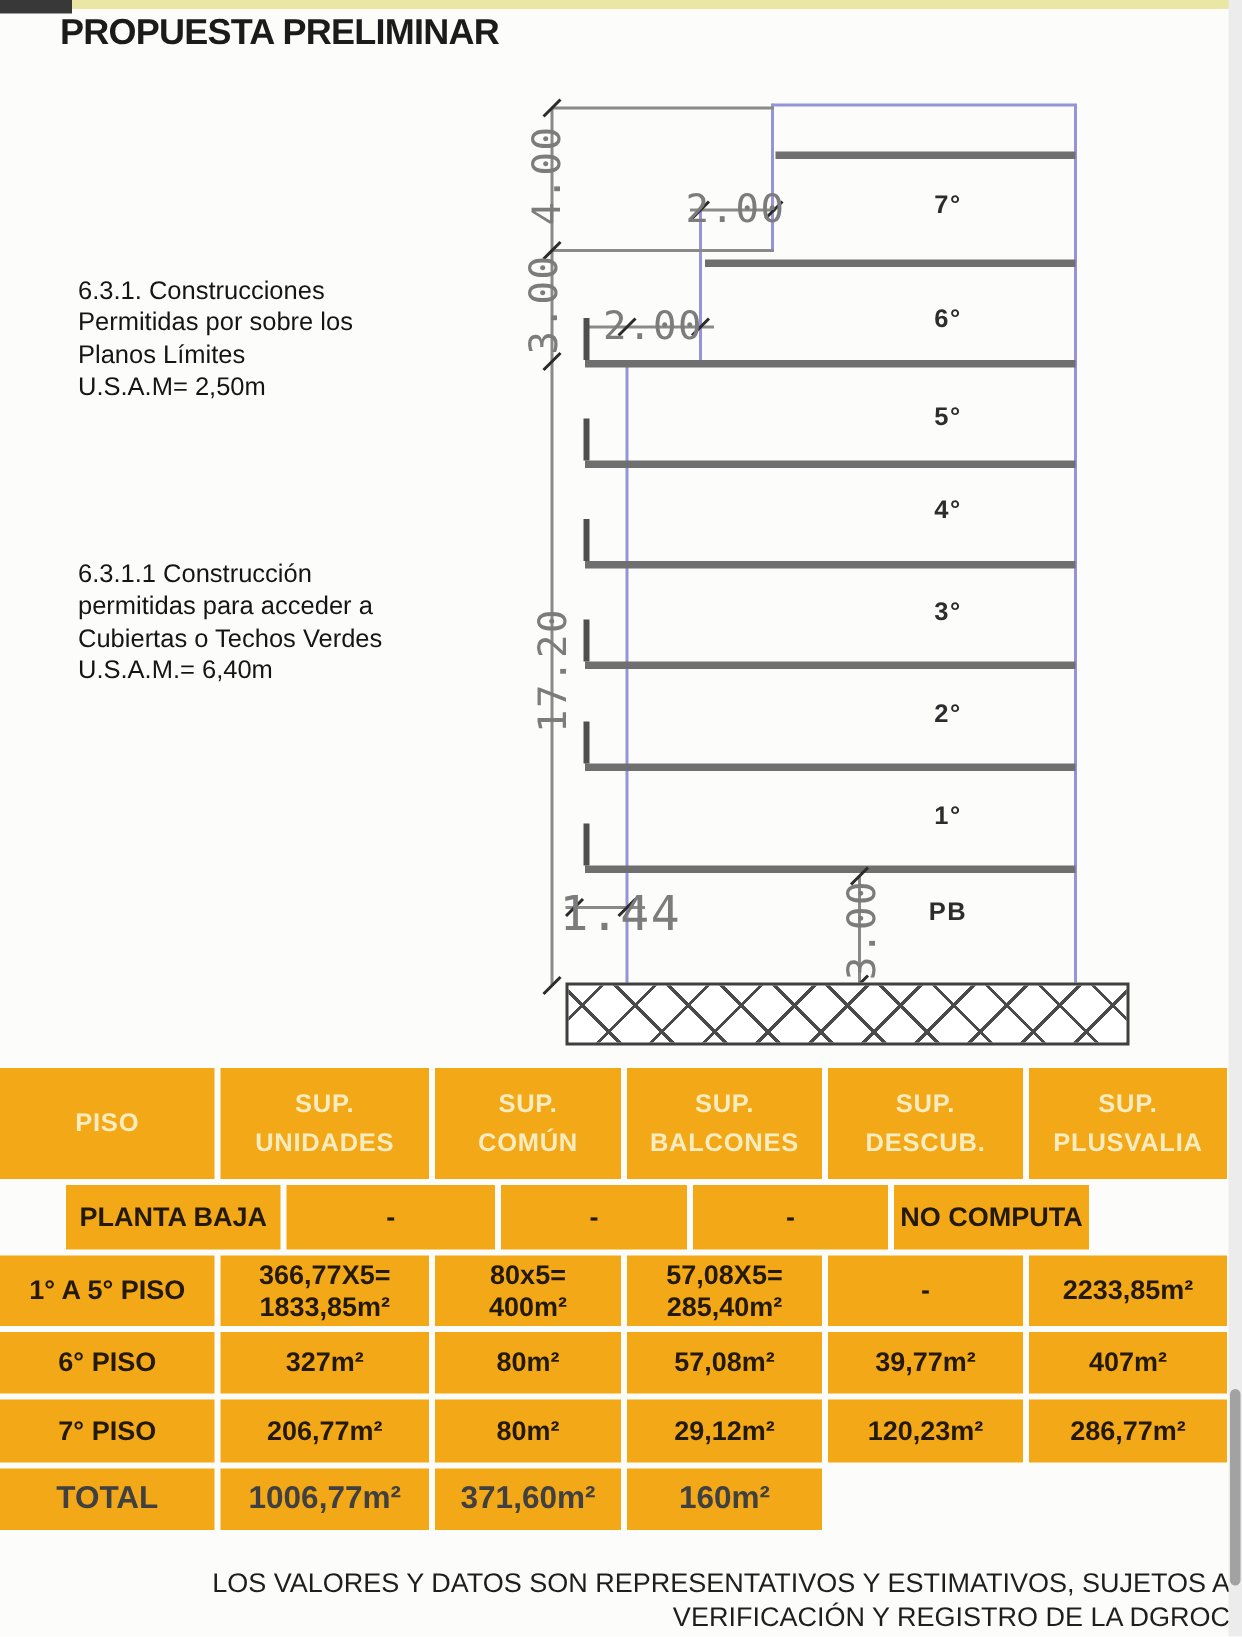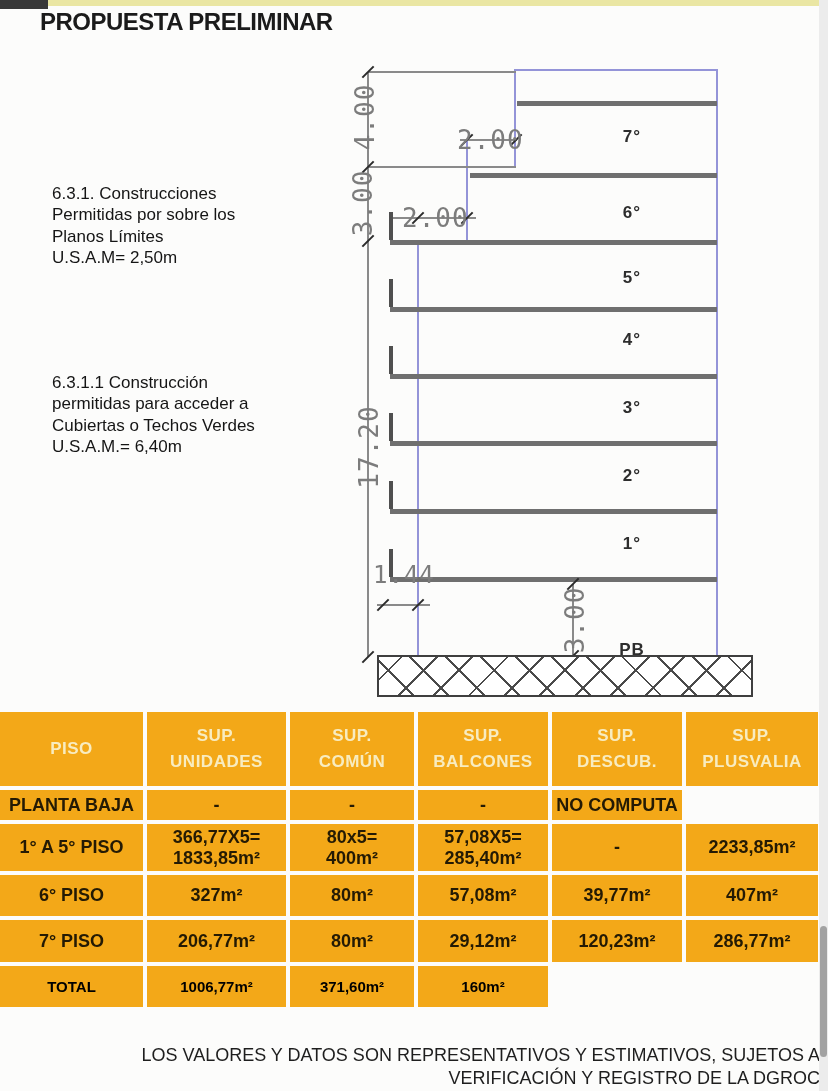--- a/index.html
+++ b/index.html
@@ -37,21 +37,21 @@
 
   
   .table{position:absolute;left:0;top:712px;width:818px;}
   .trow{display:grid;grid-template-columns:143px 139px 124px 130px 130px 132px;
         column-gap:4px;margin-top:4px;}
   .trow:first-child{margin-top:0;}
   .tcell{background:#f3a818;display:flex;align-items:center;justify-content:center;
          text-align:center;font-size:18px;font-weight:bold;color:#241a04;
          white-space:pre-line;line-height:1.15;}
   .hcell{color:#f8ecc0;font-size:17px;letter-spacing:0.5px;line-height:1.55;}
-  .totcell{font-size:15px;color:#000000;}
+  .totcell{font-size:21px;color:#404040;}
 
   .disclaimer{position:absolute;left:0;top:1044px;width:820px;text-align:right;
               font-size:18px;font-weight:500;line-height:1.25;color:#1e1e1e;white-space:pre-line;}
 
   
   .sbtrack{position:absolute;left:819px;top:0;width:9px;height:1091px;background:#ececec;}
   .sbthumb{position:absolute;left:820px;top:926px;width:7px;height:131px;background:#a2a2a2;border-radius:4px;}
 </style>
 </head>
 <body>
@@ -116,49 +116,49 @@
     <div class="tick" style="left:375px;top:604px;"></div>
     <div class="tick" style="left:565px;top:583px;"></div>
     <div class="tick" style="left:565px;top:655px;"></div>
 
     <div class="dimtext vert" style="left:319px;top:104px;width:92px;">4.00</div>
     <div class="dimtext vert" style="left:317px;top:190px;width:92px;">3.00</div>
     <div class="dimtext vert" style="left:313px;top:434px;width:112px;">17.20</div>
     <div class="dimtext vert" style="left:529px;top:607px;width:92px;">3.00</div>
     <div class="dimtext" style="left:457px;top:127px;width:64px;">2.00</div>
     <div class="dimtext" style="left:402px;top:205px;width:64px;">2.00</div>
-    <div class="dimtext" style="left:373px;top:562px;width:60px;font-size:24px;">1.44</div>
+    <div class="dimtext" style="left:373px;top:596px;width:60px;font-size:32px;">1.44</div>
 
     <div class="floorlbl" style="top:127px;">7°</div>
     <div class="floorlbl" style="top:203px;">6°</div>
     <div class="floorlbl" style="top:268px;">5°</div>
     <div class="floorlbl" style="top:330px;">4°</div>
     <div class="floorlbl" style="top:398px;">3°</div>
     <div class="floorlbl" style="top:466px;">2°</div>
     <div class="floorlbl" style="top:534px;">1°</div>
-    <div class="floorlbl" style="top:640px;text-align:center;">PB</div>
+    <div class="floorlbl" style="top:598px;text-align:center;">PB</div>
 
     <div class="ground"></div>
   </div>
 
   <div class="table">
     <div class="trow" style="height:74px;">
       <div class="tcell hcell">PISO</div>
       <div class="tcell hcell">SUP.
 UNIDADES</div>
       <div class="tcell hcell">SUP.
 COMÚN</div>
       <div class="tcell hcell">SUP.
 BALCONES</div>
       <div class="tcell hcell">SUP.
 DESCUB.</div>
       <div class="tcell hcell">SUP.
 PLUSVALIA</div>
     </div>
-    <div class="trow" style="height:30px;">
+    <div class="trow" style="height:43px;padding-left:44px;">
       <div class="tcell">PLANTA BAJA</div>
       <div class="tcell">-</div>
       <div class="tcell">-</div>
       <div class="tcell">-</div>
       <div class="tcell">NO COMPUTA</div>
     </div>
     <div class="trow" style="height:47px;">
       <div class="tcell">1° A 5° PISO</div>
       <div class="tcell">366,77X5=
 1833,85m²</div>

